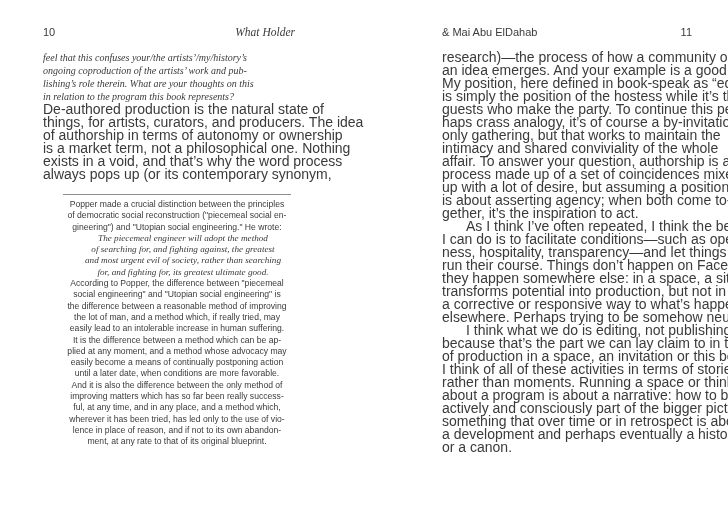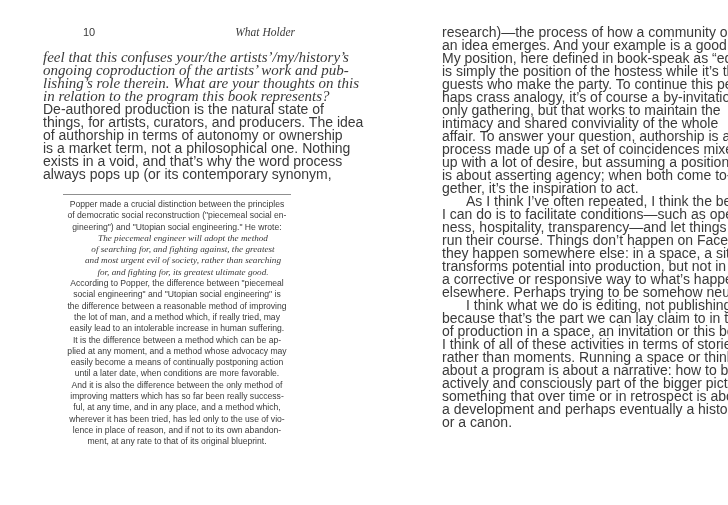--- a/index.html
+++ b/index.html
@@ -17,37 +17,36 @@
   .page-left  { left: 43px;  width: 252px; }
   .page-right { left: 442px; width: 250px; }
 
   .running-header {
     display: flex;
     justify-content: space-between;
     align-items: baseline;
     font-size: 11px;
     line-height: 13px;
     margin-bottom: 12px;
-    margin-left: 40px;
   }
   .running-head-serif {
     font-family: "Liberation Serif", serif;
     font-style: italic;
     font-size: 11.5px;
   }
 
   .text-block {
     white-space: pre;
     font-size: 14px;
     line-height: 13px;
   }
   .serif-italic {
     font-family: "Liberation Serif", serif;
     font-style: italic;
-    font-size: 15px;
+    font-size: 10px;
   }
   .answer { margin-top: 0; }
 
   .footnote {
     margin-top: 13px;
     margin-left: 20px;
     width: 228px;
     border-top: 1px solid #8f8f8f;
     padding-top: 4px;
     text-align: center;
@@ -106,20 +105,24 @@
 And it is also the difference between the only method of
 improving matters which has so far been really success-
 ful, at any time, and in any place, and a method which,
 wherever it has been tried, has led only to the use of vio-
 lence in place of reason, and if not to its own abandon-
 ment, at any rate to that of its original blueprint.</div>
     </div>
   </div>
 
   <div class="page page-right">
+    <div class="running-header">
+      <span>&amp; Mai Abu ElDahab</span>
+      <span class="pagenum">11</span>
+    </div>
     <div class="text-block">research)—the process of how a community or
 an idea emerges. And your example is a good one.
 My position, here defined in book-speak as “editor,”
 is simply the position of the hostess while it’s the
 guests who make the party. To continue this per-
 haps crass analogy, it’s of course a by-invitation-
 only gathering, but that works to maintain the
 intimacy and shared conviviality of the whole
 affair. To answer your question, authorship is a
 process made up of a set of coincidences mixed

